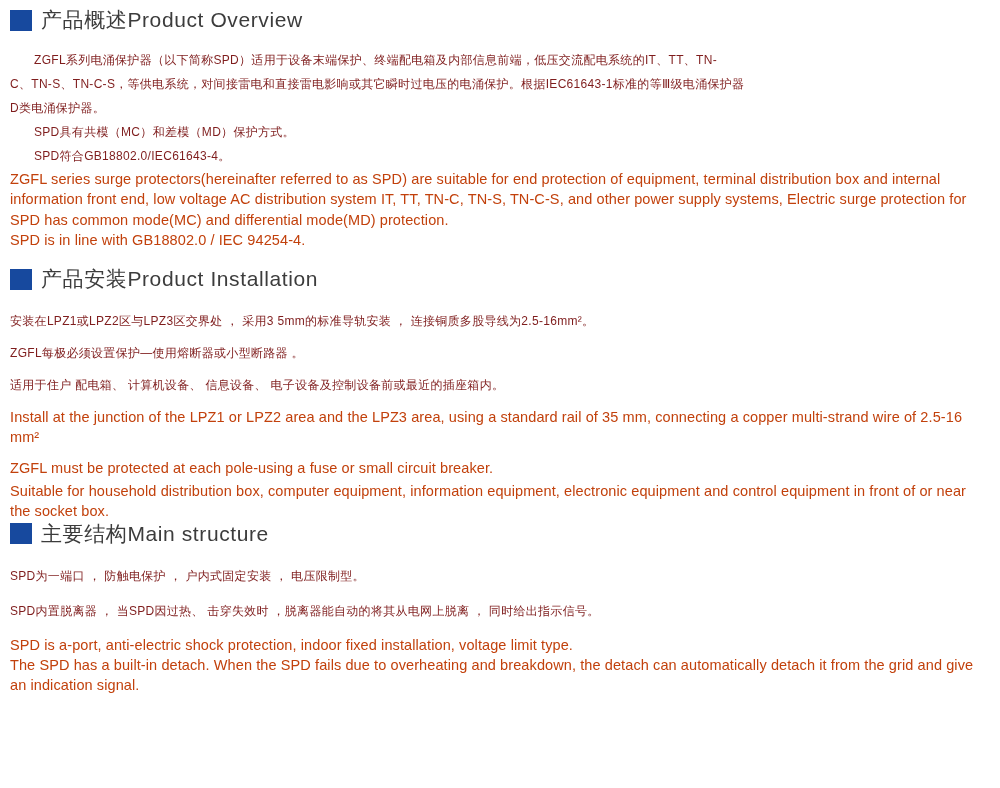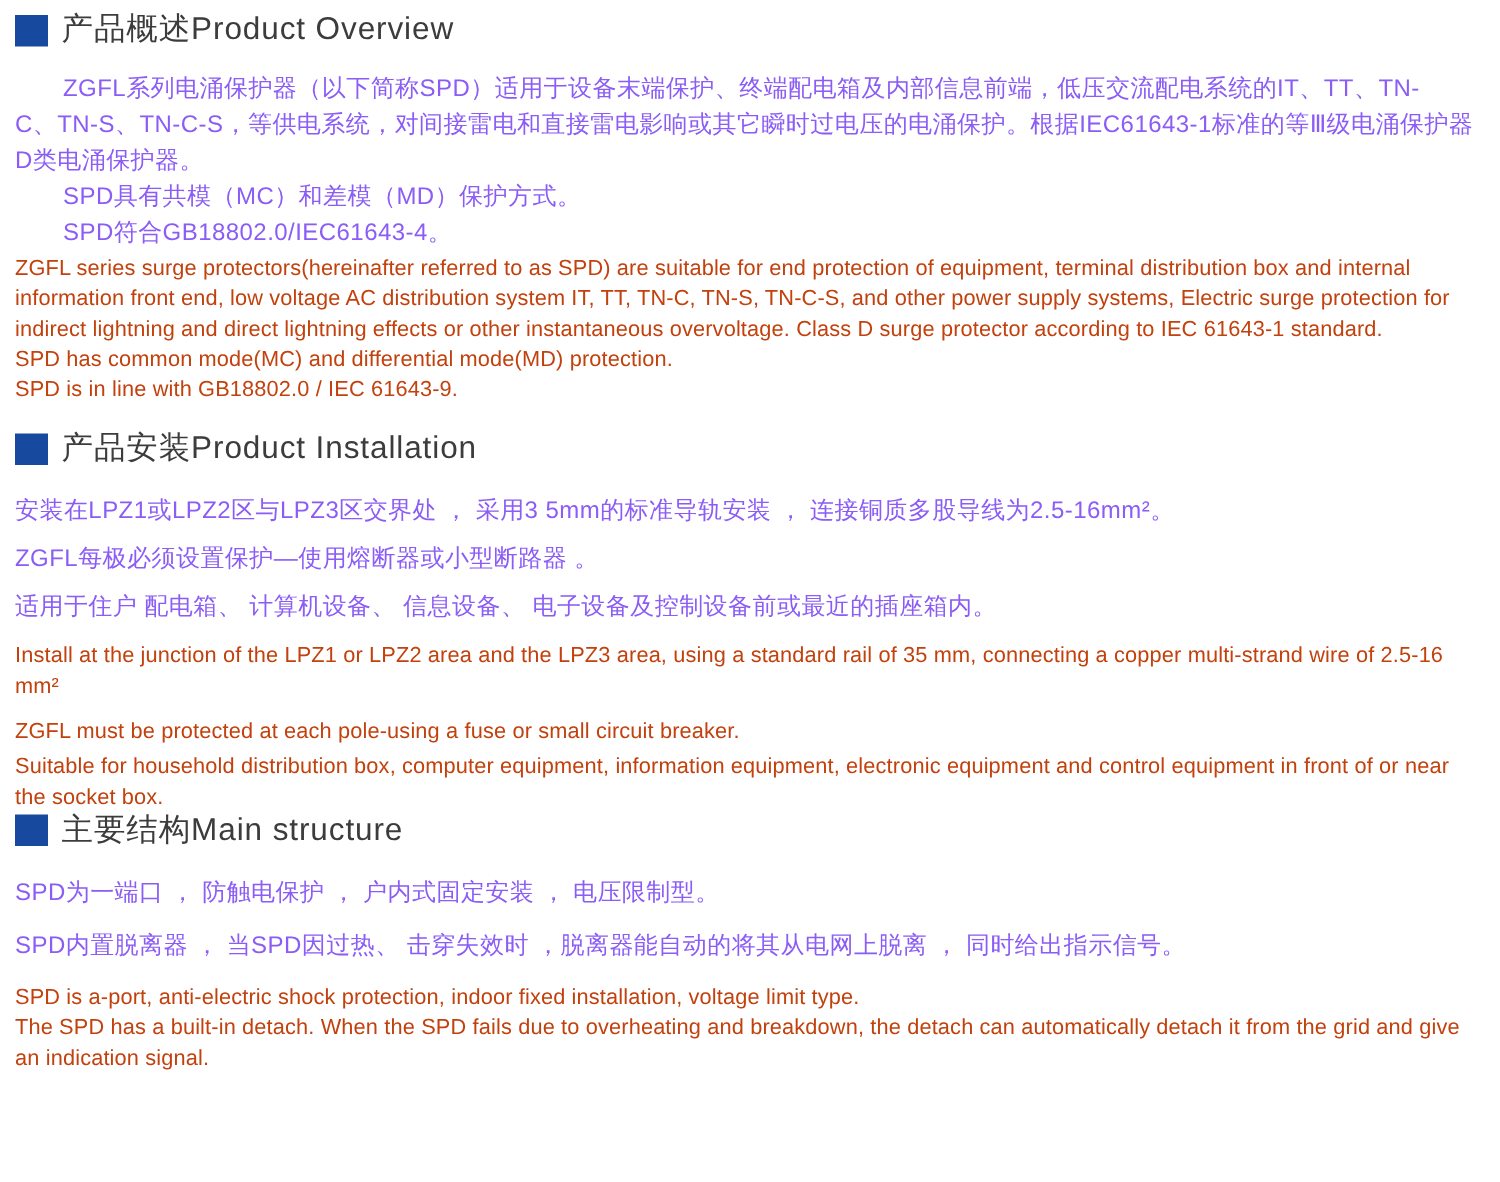--- a/index.html
+++ b/index.html
@@ -21,21 +21,21 @@
     letter-spacing:0.6px; line-height:24px;
   }
   .bullet {
     flex:0 0 auto;
     width:22px; height:21px;
     background:var(--accent);
   }
 
   
   .cn-line {
-    margin:0; font-size:16px; line-height:24px; color:#8b5cf6;
+    margin:0; font-size:12px; line-height:24px; color:#7f1d1d;
     letter-spacing:0.3px; white-space:nowrap;
   }
   .indent { text-indent:2em; }
 
   
   .en-line {
     margin:0; font-size:14.5px; line-height:20.3px; color:#c2410c;
     letter-spacing:0.1px;
   }
   .en-wrap { white-space:normal; }
@@ -72,23 +72,22 @@
     <div class="s1-cn">
       <p class="cn-line indent">ZGFL系列电涌保护器（以下简称SPD）适用于设备末端保护、终端配电箱及内部信息前端，低压交流配电系统的IT、TT、TN-</p>
       <p class="cn-line">C、TN-S、TN-C-S，等供电系统，对间接雷电和直接雷电影响或其它瞬时过电压的电涌保护。根据IEC61643-1标准的等Ⅲ级电涌保护器</p>
       <p class="cn-line">D类电涌保护器。</p>
       <p class="cn-line indent">SPD具有共模（MC）和差模（MD）保护方式。</p>
       <p class="cn-line indent">SPD符合GB18802.0/IEC61643-4。</p>
     </div>
     <div class="s1-en">
       <p class="en-line">ZGFL series surge protectors(hereinafter referred to as SPD) are suitable for end protection of equipment, terminal distribution box and internal</p>
       <p class="en-line">information front end, low voltage AC distribution system IT, TT, TN-C, TN-S, TN-C-S, and other power supply systems, Electric surge protection for</p>
-      <p class="en-line">indirect lightning and direct lightning effects or other instantaneous overvoltage. Class D surge protector according to IEC 61643-1 standard.</p>
       <p class="en-line">SPD has common mode(MC) and differential mode(MD) protection.</p>
-      <p class="en-line">SPD is in line with GB18802.0 / IEC 61643-9.</p>
+      <p class="en-line">SPD is in line with GB18802.0 / IEC 94254-4.</p>
     </div>
   </section>
 
   <section>
     <h2 class="sec-head h2-gap">
       <span class="bullet"></span>
       <span>产品安装Product Installation</span>
     </h2>
     <div class="s2-cn">
       <p class="cn-line cn-sp">安装在LPZ1或LPZ2区与LPZ3区交界处 ， 采用3 5mm的标准导轨安装 ， 连接铜质多股导线为2.5-16mm²。</p>

